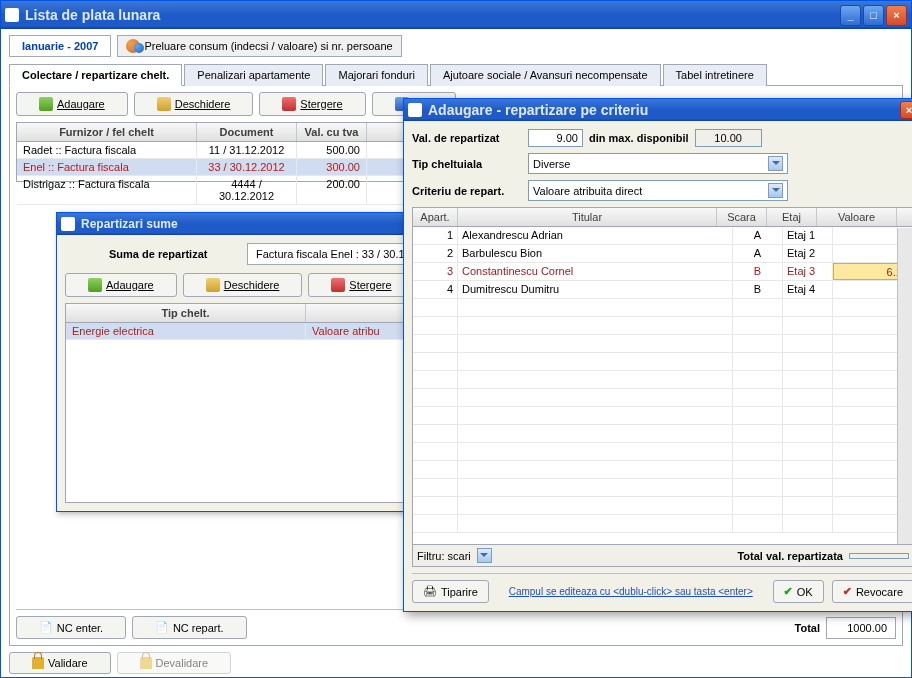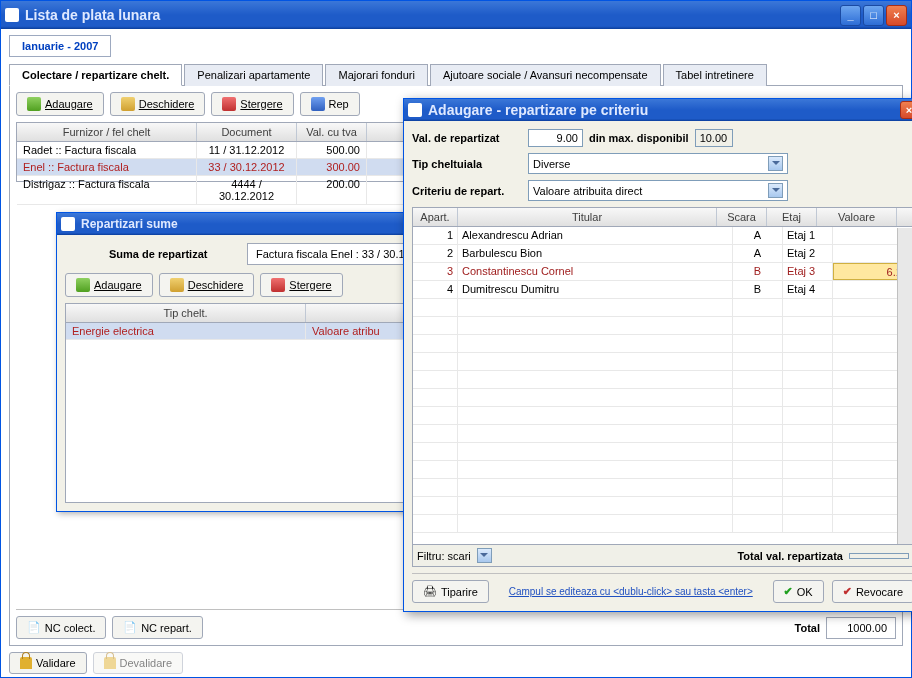--- a/index.html
+++ b/index.html
@@ -23,30 +23,30 @@
 .mini-icon.people { background: radial-gradient(circle at 30% 30%, #f0a050, #c07020); border-radius: 50%; position: relative; }
 .mini-icon.people::after { content: ''; position: absolute; right: -4px; top: 4px; width: 10px; height: 10px; background: radial-gradient(circle at 30% 30%, #5fa8f0, #2060c0); border-radius: 50%; }
 
 .tabs { display: flex; border-bottom: 1px solid #a0a8b8; margin-bottom: 0; }
 .tab { border: 1px solid #a0a8b8; border-bottom: none; padding: 4px 12px; background: #e8ecf4; margin-right: 2px; cursor: pointer; position: relative; top: 1px; }
 .tab.active { background: #fff; font-weight: bold; border-bottom: 1px solid #fff; }
 
 .tab-content { border: 1px solid #a0a8b8; border-top: none; padding: 6px; height: 560px; background: #fff; position: relative; }
 
 .toolbar { display: flex; gap: 6px; margin-bottom: 6px; }
-.tbtn { border: 1px solid #a0a8b8; padding: 4px 10px; background: #f4f4f0; display: flex; align-items: center; gap: 4px; cursor: pointer; border-radius: 3px; }
+.tbtn { border: 1px solid #a0a8b8; padding: 4px 22px; background: #f4f4f0; display: flex; align-items: center; gap: 4px; cursor: pointer; border-radius: 3px; }
 .tico { width: 14px; height: 14px; display: inline-block; border-radius: 2px; }
 .tico.add { background: linear-gradient(#8fd060, #50a020); }
 .tico.open { background: linear-gradient(#f0d070, #d0a030); }
 .tico.del { background: linear-gradient(#f07070, #c03030); }
 .tico.rep { background: linear-gradient(#70a0f0, #3060c0); }
 
 .grid { border: 1px solid #a0a8b8; height: 60px; }
 .grid-head { display: flex; background: linear-gradient(#f8f8f8, #e0e0e0); border-bottom: 1px solid #a0a8b8; }
-.gh { border-right: 1px solid #c0c8d4; padding: 3px 6px; text-align: center; color: #404040; }
+.gh { border-right: 1px solid #c0c8d4; padding: 3px 6px; text-align: center; color: #404040; font-weight: bold; }
 .grid-row { display: flex; border-bottom: 1px solid #e8e8e8; }
 .grid-row.sel { background: #d0dcf0; }
 .grid-row.red { color: #b02020; }
 .gc { border-right: 1px solid #e8e8e8; padding: 2px 6px; }
 
 
 .dlg1 { position: absolute; left: 56px; top: 212px; width: 600px; background: #f2f1e8; border: 1px solid #0054e3; box-shadow: 2px 2px 6px rgba(0,0,0,0.3); }
 .dlg1 .titlebar { height: 22px; }
 .dlg1 .body { padding: 8px; }
 .field-row { display: flex; align-items: center; gap: 8px; margin-bottom: 8px; margin-left: 44px; }
@@ -110,20 +110,24 @@
     <div class="winbtns">
       <div class="winbtn">_</div>
       <div class="winbtn">□</div>
       <div class="winbtn close">×</div>
     </div>
   </div>
 
   <div class="content">
     <div class="top-row">
       <div class="month-box">Ianuarie - 2007</div>
+      <div class="consum-btn">
+        <span class="mini-icon people"></span>
+        <span>Preluare consum (indecsi / valoare) si nr. persoane</span>
+      </div>
     </div>
 
     <div class="tabs">
       <div class="tab active">Colectare / repartizare chelt.</div>
       <div class="tab">Penalizari apartamente</div>
       <div class="tab">Majorari fonduri</div>
       <div class="tab">Ajutoare sociale / Avansuri necompensate</div>
       <div class="tab">Tabel intretinere</div>
     </div>
 
@@ -166,21 +170,21 @@
         <div class="grid-row">
           <div class="gc" style="width:180px">Distrigaz :: Factura fiscala</div>
           <div class="gc" style="width:100px;text-align:center">4444 / 30.12.2012</div>
           <div class="gc" style="width:70px;text-align:right">200.00</div>
         </div>
       </div>
 
       <div class="main-bottom">
         <div class="tbtn">
             <span>📄</span>
-            <span>NC colect.</span>
+            <span>NC enter.</span>
           </div>
         <div class="tbtn">
             <span>📄</span>
             <span>NC repart.</span>
           </div>
         <div style="flex:1"></div>
         <span style="font-weight:bold">Total</span>
         <span class="field-box" style="width:70px;text-align:right">1000.00</span>
       </div>
     </div>
@@ -239,21 +243,21 @@
   <div class="titlebar">
     <span class="icon-doc"></span>
     <span class="title">Adaugare - repartizare pe criteriu</span>
     <div class="winbtn close" style="width:18px;height:18px">×</div>
   </div>
   <div class="body">
     <div class="form-row">
       <span class="lbl">Val. de repartizat</span>
       <input class="input-txt" style="width: 55px; text-align: right;" value="9.00">
       <span style="font-weight:bold">din max. disponibil</span>
-      <span class="input-txt" style="width:38px;text-align:left;background:#f0f0e8">10.00</span>
+      <span class="input-txt" style="width:67px;text-align:center;background:#f0f0e8">10.00</span>
     </div>
     <div class="form-row">
       <span class="lbl">Tip cheltuiala</span>
       <div class="combo">
         <span>Diverse</span>
         <span class="combo-arrow"></span>
       </div>
     </div>
     <div class="form-row">
       <span class="lbl">Criteriu de repart.</span>

